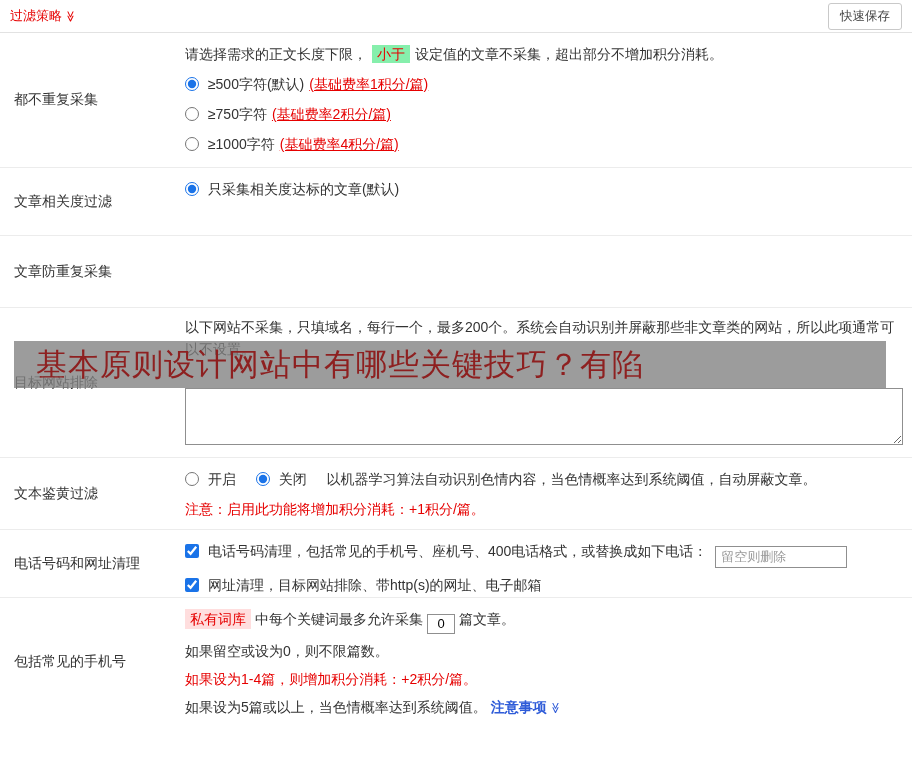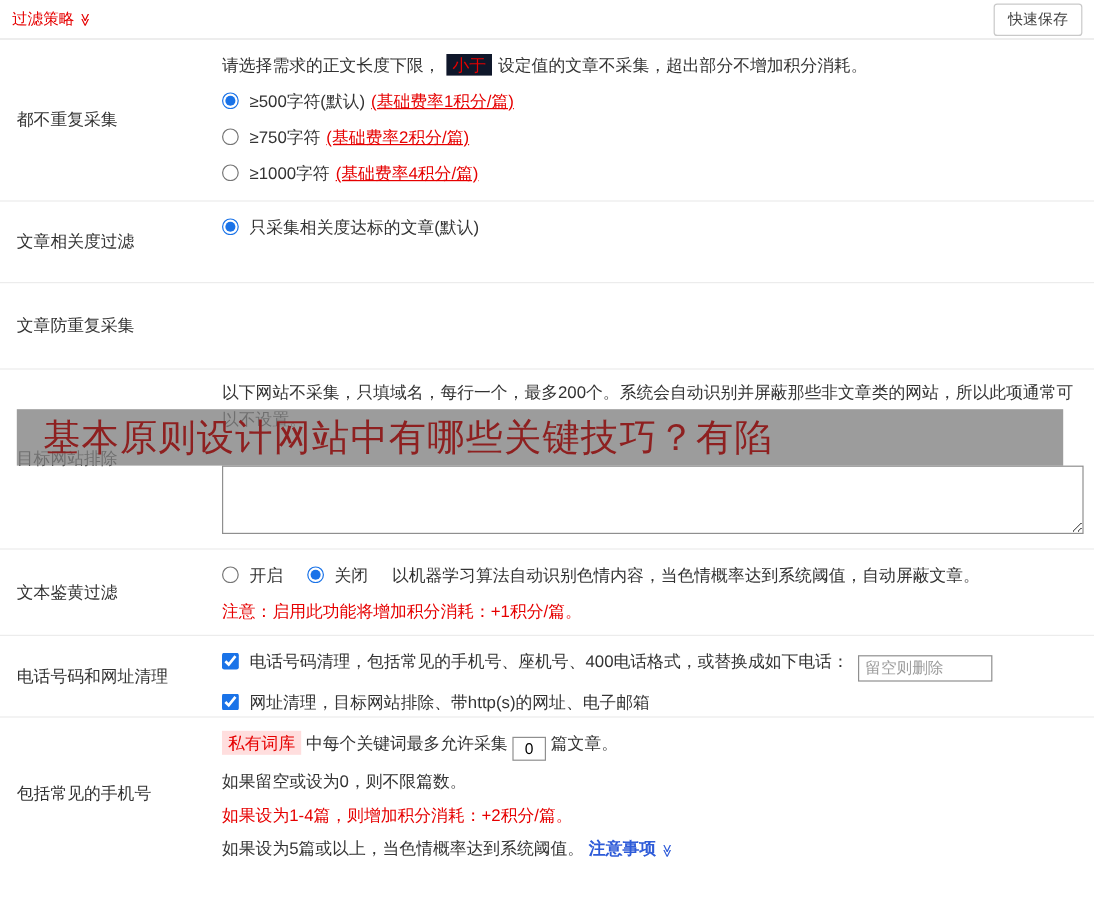--- a/index.html
+++ b/index.html
@@ -30,40 +30,40 @@
   .row-label {
     width: 175px; flex: 0 0 175px; padding: 0 14px;
     display: flex; align-items: center; color: #333;
   }
   .row-content { flex: 1; padding: 10px 8px 0 10px; }
   .line { line-height: 22px; }
   .line + .line { margin-top: 8px; }
 
   .red { color: #e60000; }
   .fee { color: #e60000; text-decoration: underline; margin-left: 5px; }
-  .hl { color: #e60000; background: #0f172a; padding: 1px 5px; margin: 0 5px; }
+  .hl { color: #e60000; background: #86efac; padding: 1px 5px; margin: 0 5px; }
   .tag { color: #e60000; background: #ffdede; padding: 2px 5px; margin-right: 4px; }
   .link { color: #2e5bd8; font-weight: bold; cursor: pointer; }
   .blue-chev { color: #2e5bd8; }
 
   input[type=radio], input[type=checkbox] {
     width: 14px; height: 14px; accent-color: #1a73e8;
     vertical-align: -2px; margin-right: 5px; cursor: pointer;
   }
   label.option { cursor: pointer; display: block; }
   label.inline-opt { cursor: pointer; margin-right: 16px; }
 
   .exclude-textarea {
     display: block; margin-top: 28px; width: 718px; height: 57px;
     border: 1px solid #8f8f8f; resize: both; font-family: inherit; font-size: 13px;
     padding: 3px 5px;
   }
   .phone-input {
     font-family: inherit; font-size: 13px; color: #333;
-    width: 112px; height: 22px; border: 1px solid #8f8f8f; padding: 2px 5px;
+    width: 132px; height: 22px; border: 1px solid #8f8f8f; padding: 2px 5px;
     margin-left: 4px; vertical-align: -5px;
   }
   .phone-input::placeholder { color: #9a9a9a; }
   .num-input {
     font-family: inherit; font-size: 13px; width: 28px; height: 20px;
     border: 1px solid #8f8f8f; text-align: center; margin: 0 4px; vertical-align: -4px;
   }
 
   
   .banner-overlay {

